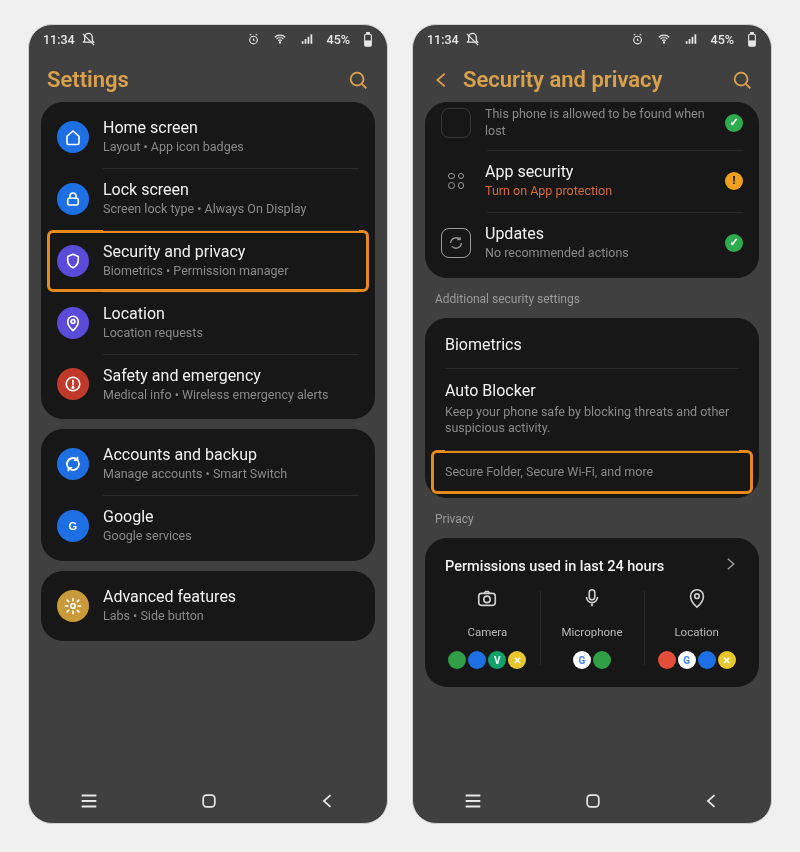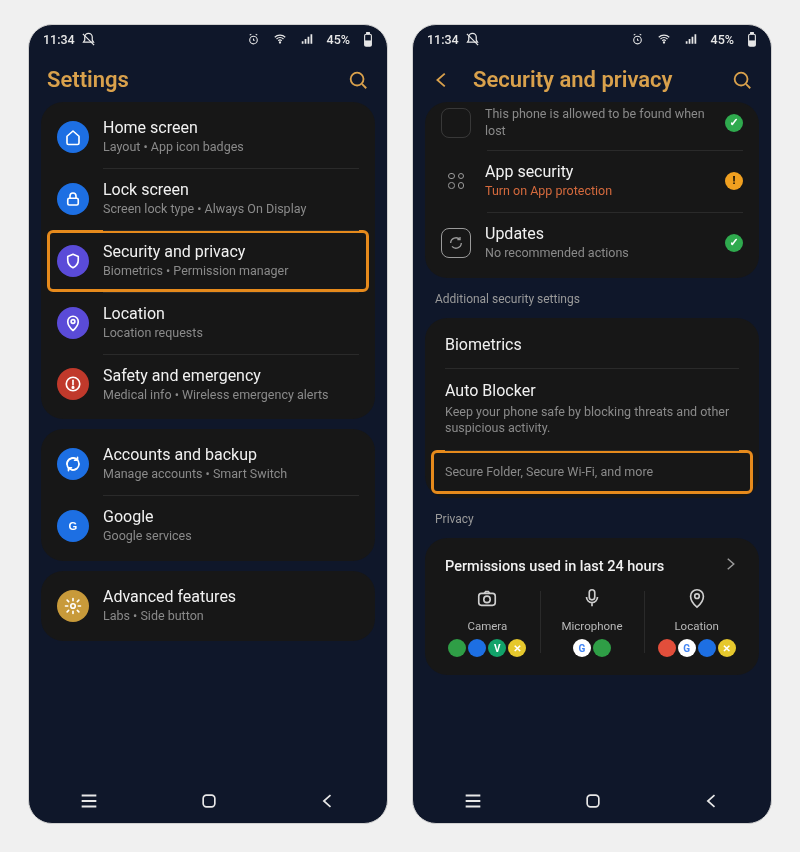--- a/index.html
+++ b/index.html
@@ -6,38 +6,38 @@
   body {
     background:#f0f0f0;
     width:800px; height:852px;
     display:flex; gap:24px;
     justify-content:center; align-items:flex-start;
     padding:24px;
     font-family:-apple-system,BlinkMacSystemFont,"Segoe UI",Roboto,Arial,sans-serif;
   }
   .phone {
     width:360px; height:800px;
-    background:#0f172a; color:#e7e7e7;
+    background:#404040; color:#e7e7e7;
     border-radius:24px;
     border:1px solid #d0d0d0;
     overflow:hidden;
     display:flex; flex-direction:column;
     position:relative;
   }
   
   .statusbar {
     height:28px;
     display:flex; justify-content:space-between; align-items:center;
     padding:0 14px; font-size:12.5px; color:#e7e7e7; font-weight:500;
   }
   .statusbar .right { display:flex; align-items:center; gap:13px; }
   .statusbar svg { display:block; }
   
   .header {
-    display:flex; align-items:center; gap:20px;
+    display:flex; align-items:center; gap:10px;
     padding:14px 18px 10px 18px;
   }
   .header .title {
     font-size:22px; font-weight:600; color:#d9a14c; flex:1;
   }
   .header .back { color:#d9a14c; }
   .header .search { color:#d9a14c; }
   .content {
     flex:1; overflow:hidden; padding:0 12px 6px 12px;
     display:flex; flex-direction:column; gap:10px;
@@ -79,21 +79,21 @@
   }
   .perm-head {
     display:flex; align-items:center; justify-content:space-between;
     padding:13px 14px 6px 14px;
     font-size:14.5px; color:#f1f1f1; font-weight:500;gap:31px;
   }
   .perm-grid {
     display:flex; justify-content:space-around; padding:4px 4px 14px 4px;
   }
   .perm-col {
-    flex:1; display:flex; flex-direction:column; align-items:center; gap:6px;
+    flex:1; display:flex; flex-direction:column; align-items:center; gap:12px;
     position:relative;
   }
   .perm-col + .perm-col::before {
     content:""; position:absolute; left:0; top:4px; bottom:4px; width:1px; background:#2a2a2a;
   }
   .perm-col .plabel { font-size:11.5px; color:#b8b8b8; }
   .perm-col .apps { display:flex; gap:2px; }
   .app-dot { width:18px; height:18px; border-radius:50%; font-size:10px; display:flex; align-items:center; justify-content:center; font-weight:700; color:#fff; }
   .navbar {
     height:44px; display:flex; justify-content:space-around; align-items:center;

